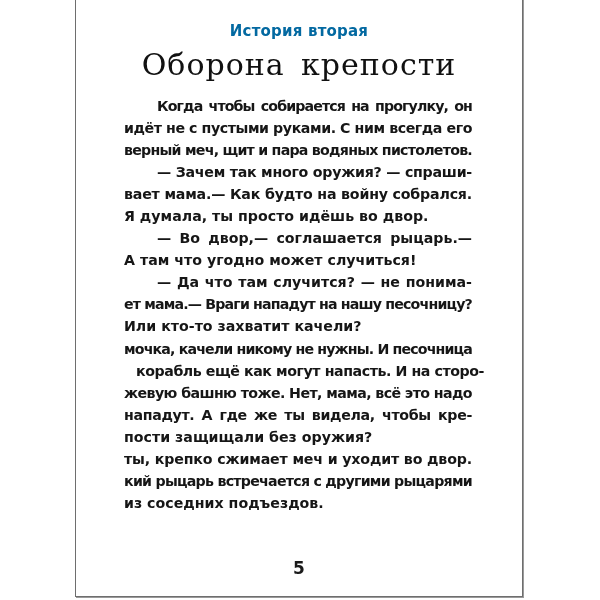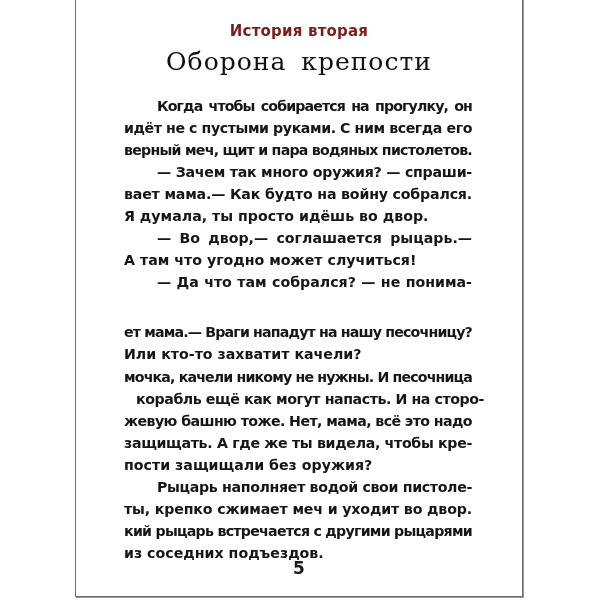--- a/index.html
+++ b/index.html
@@ -5,25 +5,25 @@
   html, body { margin:0; padding:0; background:#ffffff; }
   body { width:600px; height:600px; position:relative; overflow:hidden; }
   .page {
     position:absolute; left:75px; top:-1px; width:448px; height:598px;
     background:#ffffff; border:1px solid #6e6e6e; box-sizing:border-box;
     box-shadow: 1px 1px 0 #9a9a9a;
   }
   .subtitle {
     position:absolute; left:0; right:0; top:22px; text-align:center;
     font-family:"DejaVu Sans", sans-serif; font-weight:bold; font-size:15px;
-    color:#7f1d1d; letter-spacing:0.2px;
+    color:#0369a1; letter-spacing:0.2px;
   }
   .title {
     position:absolute; left:0; right:0; top:47px; text-align:center;
-    font-family:"DejaVu Serif", serif; font-size:25px; color:#111;
+    font-family:"DejaVu Serif", serif; font-size:30px; color:#111;
     letter-spacing:1px; word-spacing:6px;
   }
   .body {
     position:absolute; left:48px; width:348px; top:95px;
     font-family:"DejaVu Sans", sans-serif; font-size:14.2px; line-height:22.05px;
     color:#161616; font-weight:600;
   }
   .line { white-space:nowrap; height:22.05px; text-align:justify; text-align-last:justify; }
   .line.last { text-align-last:left; }
   .line.indent { padding-left:33px; }
@@ -40,27 +40,26 @@
   <div class="title">Оборона крепости</div>
   <div class="body" id="body-text">
       <div class="line indent" style="letter-spacing: -0.890625px;">Когда чтобы собирается на прогулку, он</div>
       <div class="line" style="letter-spacing: -0.432664px;">идёт не с пустыми руками. С ним всегда его</div>
       <div class="line last" style="letter-spacing: -0.756324px;">верный меч, щит и пара водяных пистолетов.</div>
       <div class="line indent" style="letter-spacing: -0.25px;">— Зачем так много оружия? — спраши-</div>
       <div class="line" style="letter-spacing: -0.188281px;">вает мама.— Как будто на войну собрался.</div>
       <div class="line last">Я думала, ты просто идёшь во двор.</div>
       <div class="line indent">— Во двор,— соглашается рыцарь.—</div>
       <div class="line last">А там что угодно может случиться!</div>
-      <div class="line indent">— Да что там собрался? — не понима-</div>
-      <div class="line" style="letter-spacing: -0.835938px; margin-top: 28px;">ет мама.— Враги нападут на нашу песочницу?</div>
+      <div class="line indent">— Да что там случится? — не понима-</div>
+      <div class="line" style="letter-spacing: -0.835938px;">ет мама.— Враги нападут на нашу песочницу?</div>
       <div class="line last">Или кто-то захватит качели?</div>
       <div class="line" style="letter-spacing: -0.853051px;">мочка, качели никому не нужны. И песочница</div>
       <div class="line" style="letter-spacing: -0.431176px; margin-left: 12px;">корабль ещё как могут напасть. И на сторо-</div>
       <div class="line" style="letter-spacing: -0.594893px;">жевую башню тоже. Нет, мама, всё это надо</div>
-      <div class="line" style="letter-spacing: -0.330859px;">защищать. А где же ты видела, чтобы кре-</div>
+      <div class="line" style="letter-spacing: -0.330859px;">нападут. А где же ты видела, чтобы кре-</div>
       <div class="line last">пости защищали без оружия?</div>
-      <div class="line indent" style="letter-spacing: -0.340278px;">Рыцарь наполняет водой свои пистоле-</div>
       <div class="line" style="letter-spacing: -0.155469px;">ты, крепко сжимает меч и уходит во двор.</div>
       <div class="line" style="letter-spacing: -0.744665px;">кий рыцарь встречается с другими рыцарями</div>
       <div class="line last">из соседних подъездов.</div>
     </div>
   <div class="page-number">5</div>
 </div>
 
 </body></html>

